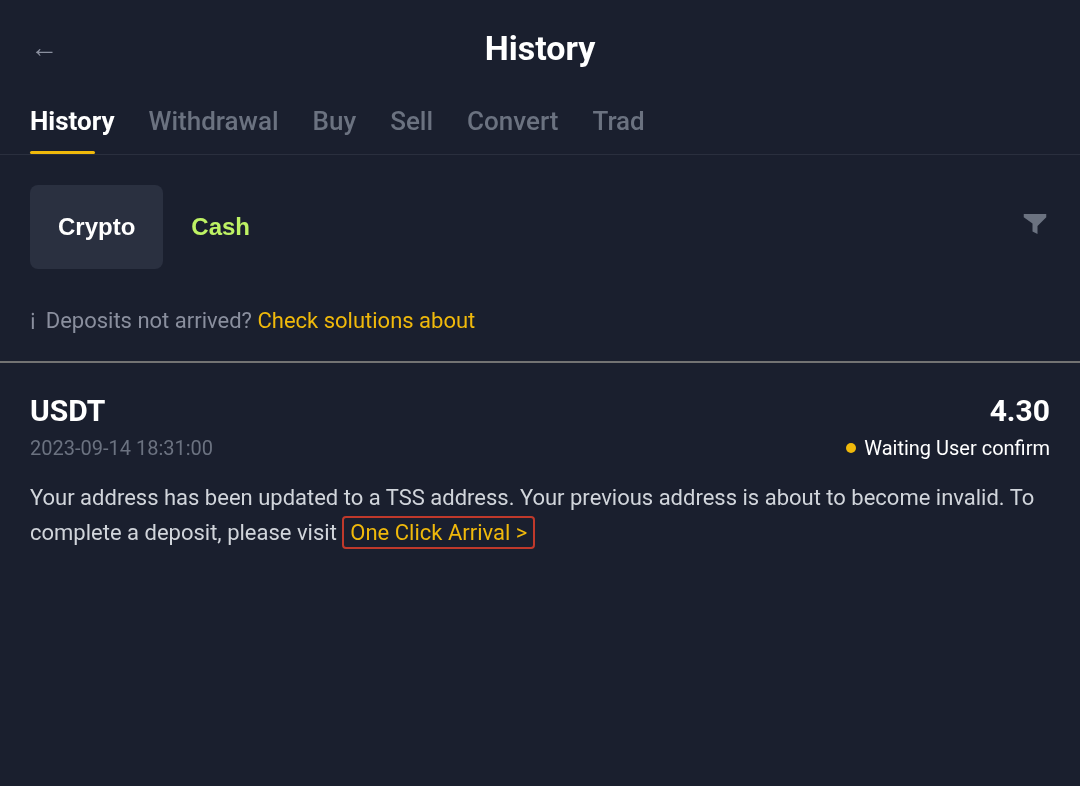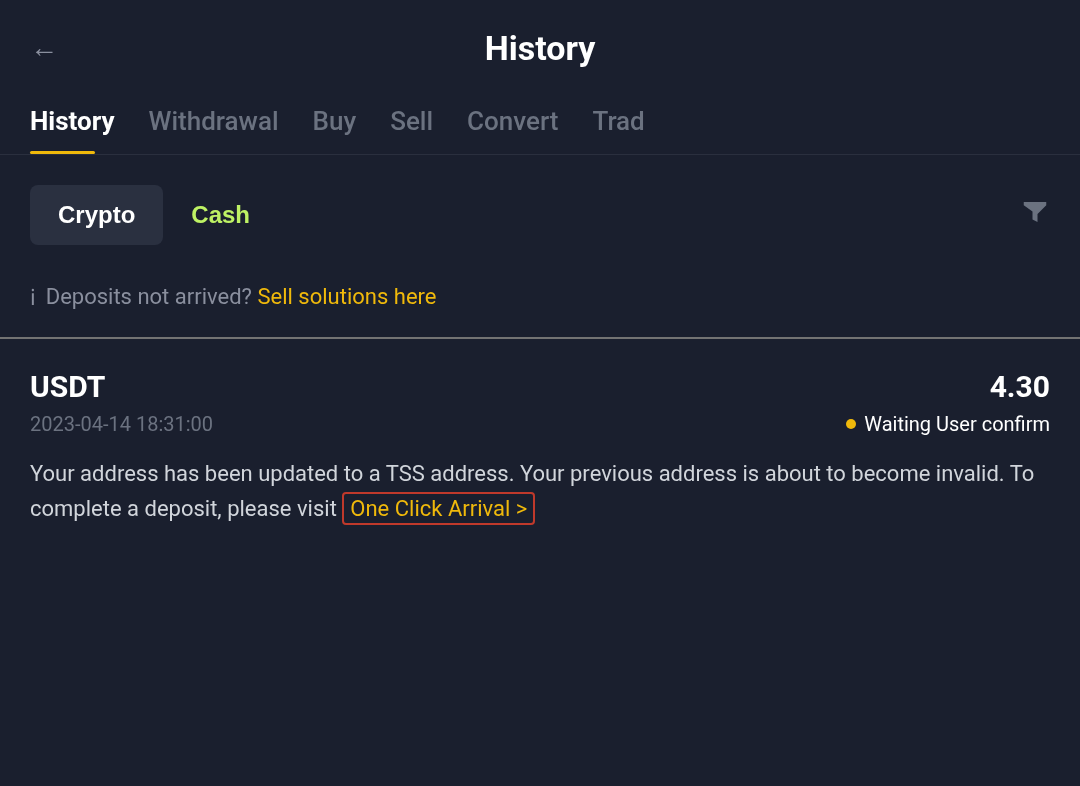--- a/index.html
+++ b/index.html
@@ -86,21 +86,21 @@
     }
 
     .filter-buttons {
       display: flex;
       gap: 0;
     }
 
     .filter-btn {
       font-size: 24px;
       font-weight: 600;
-      padding: 16px 28px;
+      padding: 28px 28px;
       border: none;
       cursor: pointer;
       border-radius: 8px;
     }
 
     .filter-btn.active {
       background-color: #2a3040;
       color: #ffffff;
     }
 
@@ -244,31 +244,31 @@
     <svg width="30" height="30" viewBox="0 0 24 24" fill="#6b7280">
       <path d="M3 4h18v2.5l-7 7V20l-4-2v-6.5L3 6.5V4z"></path>
     </svg>
   </div>
 </div>
 
 <div class="notice-bar">
   <span class="notice-icon">ℹ</span>
   <span class="notice-text">
     <span>Deposits not arrived?</span>
-    <span class="notice-link">Sell solutions here</span>
+    <span class="notice-link">Check solutions about</span>
   </span>
 </div>
 
 <div class="transaction-card">
   <div class="transaction-row">
     <span class="tx-currency">USDT</span>
     <span class="tx-amount">4.30</span>
   </div>
   <div class="transaction-row">
-    <span class="tx-date">2023-04-14 18:31:00</span>
+    <span class="tx-date">2023-09-14 18:31:00</span>
     <div class="tx-status">
       <div class="status-dot"></div>
       <span>Waiting User confirm</span>
     </div>
   </div>
   <div class="tx-message">
     <span>Your address has been updated to a TSS address. Your previous address is about to become invalid. To complete a deposit, please visit</span>
     <span> </span>
     <span class="one-click-link">One Click Arrival &gt;</span>
   </div>

